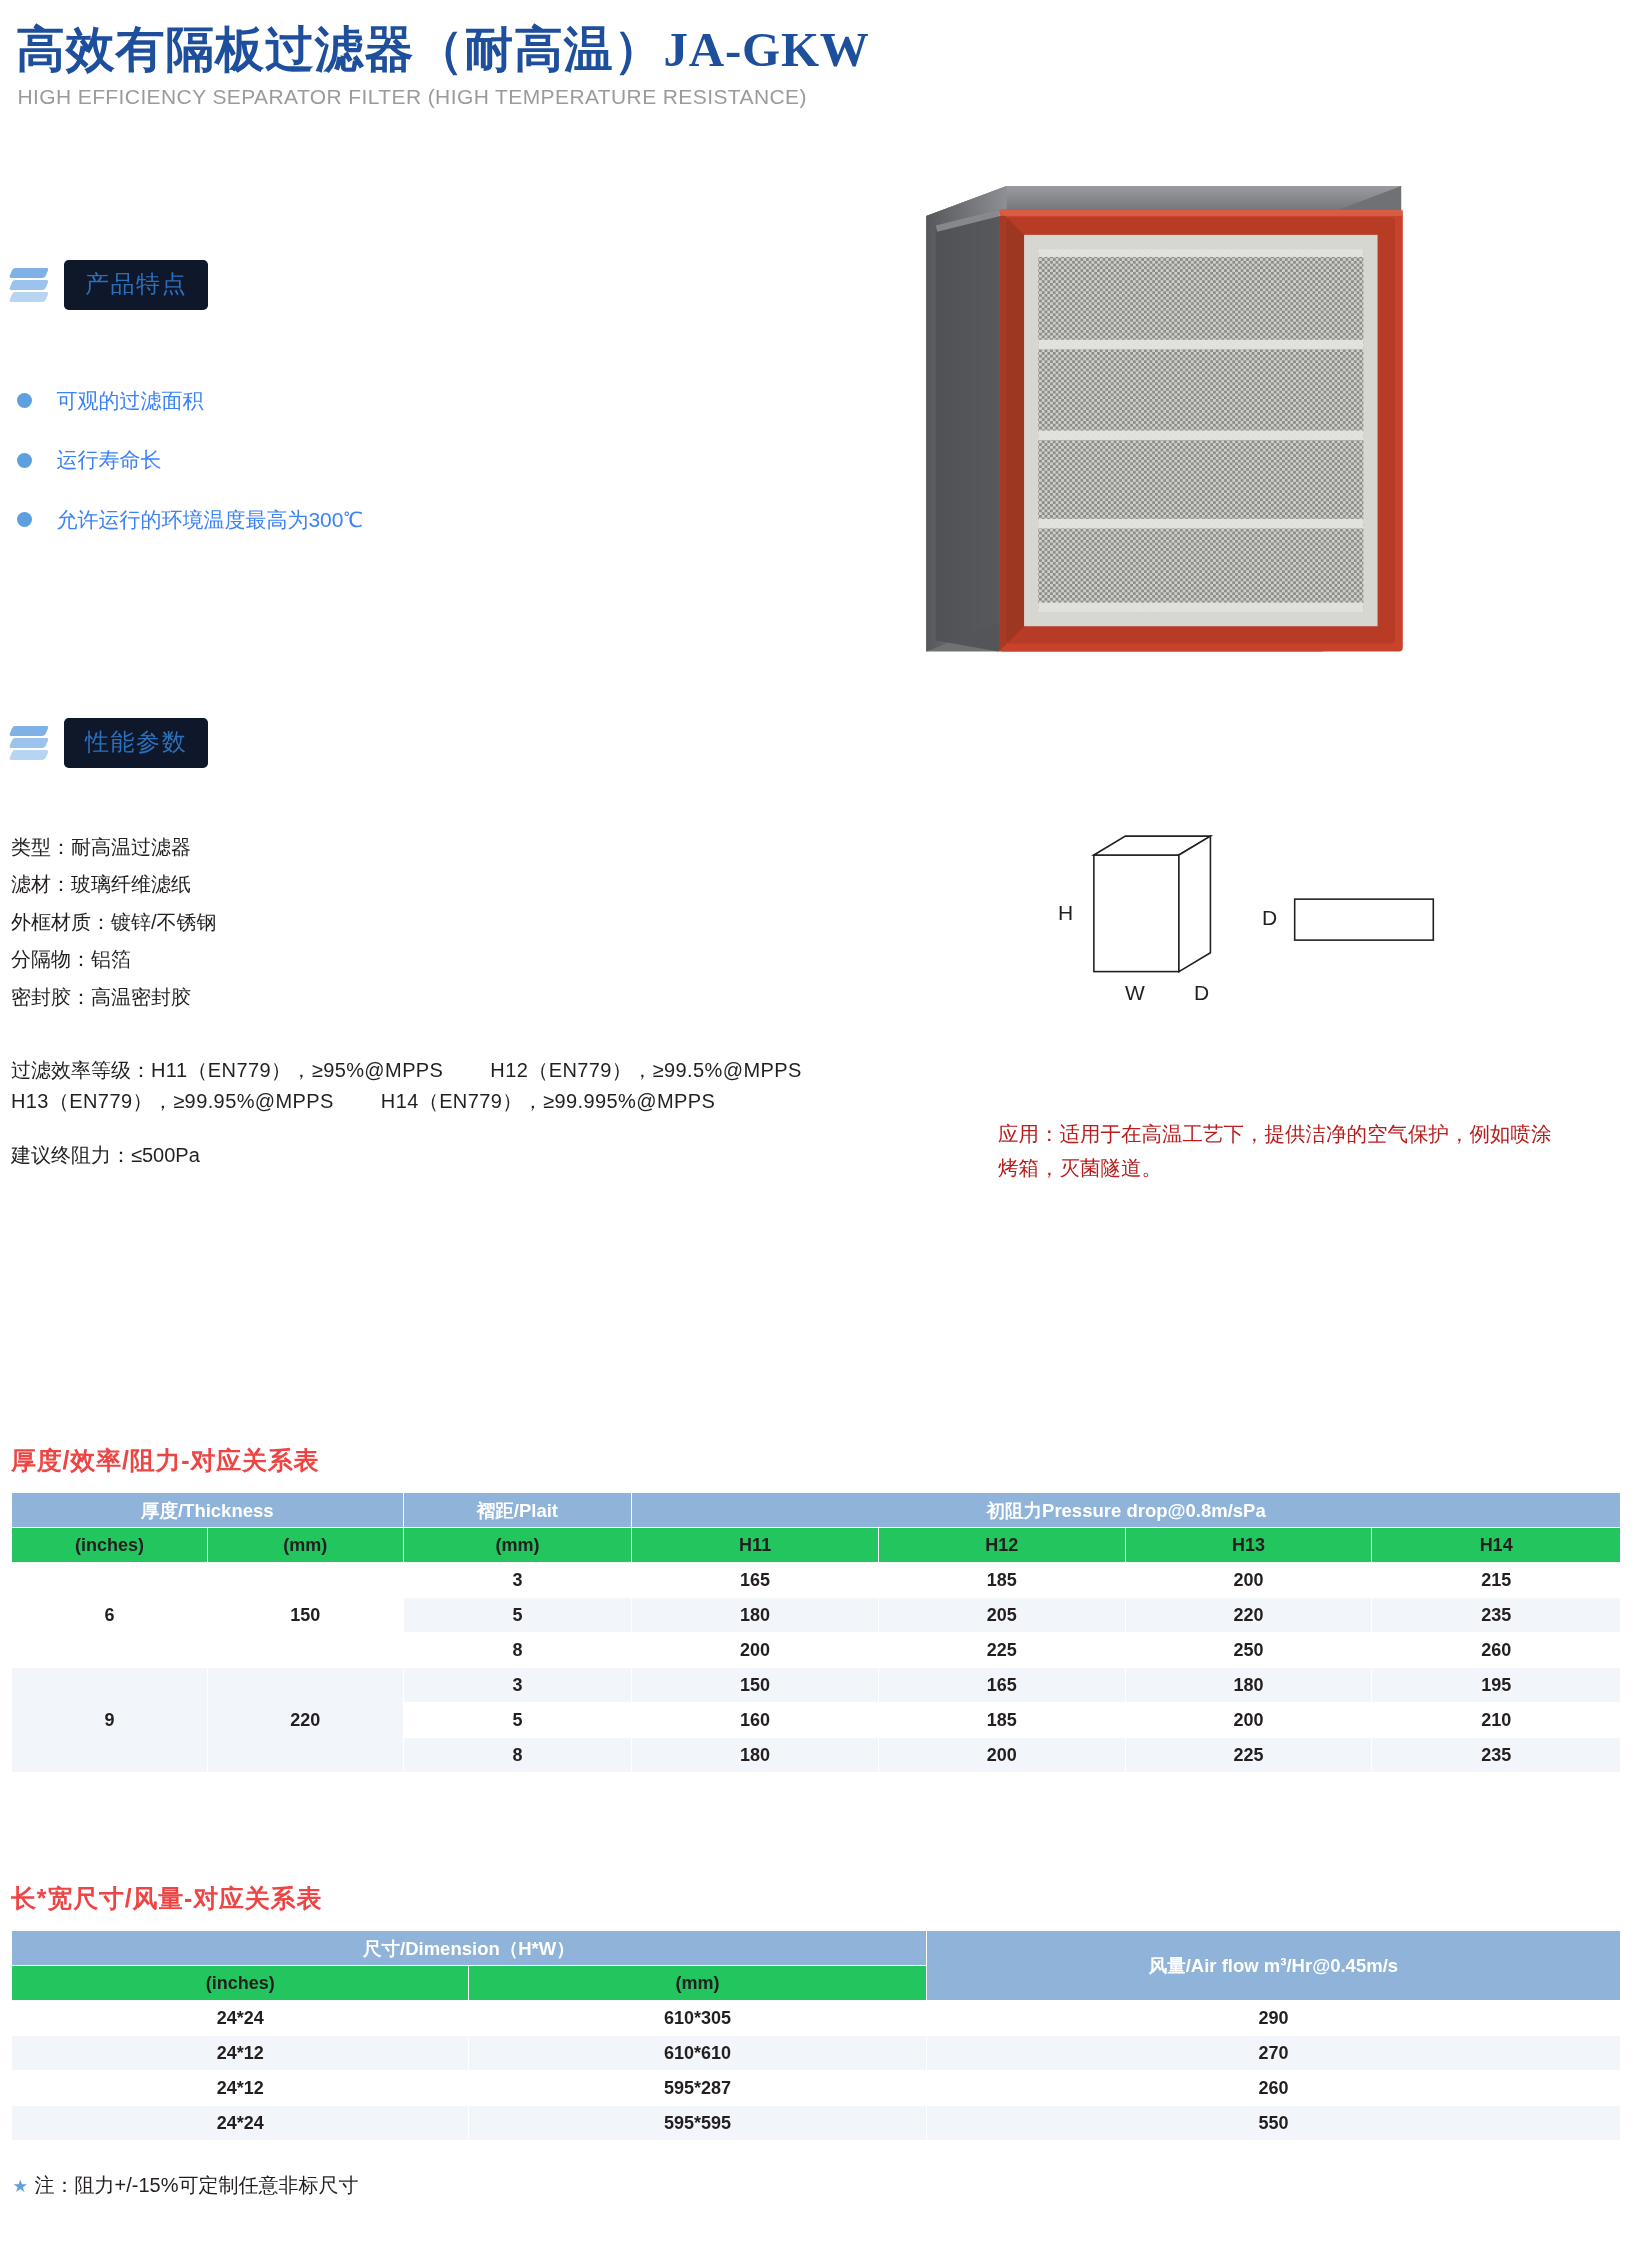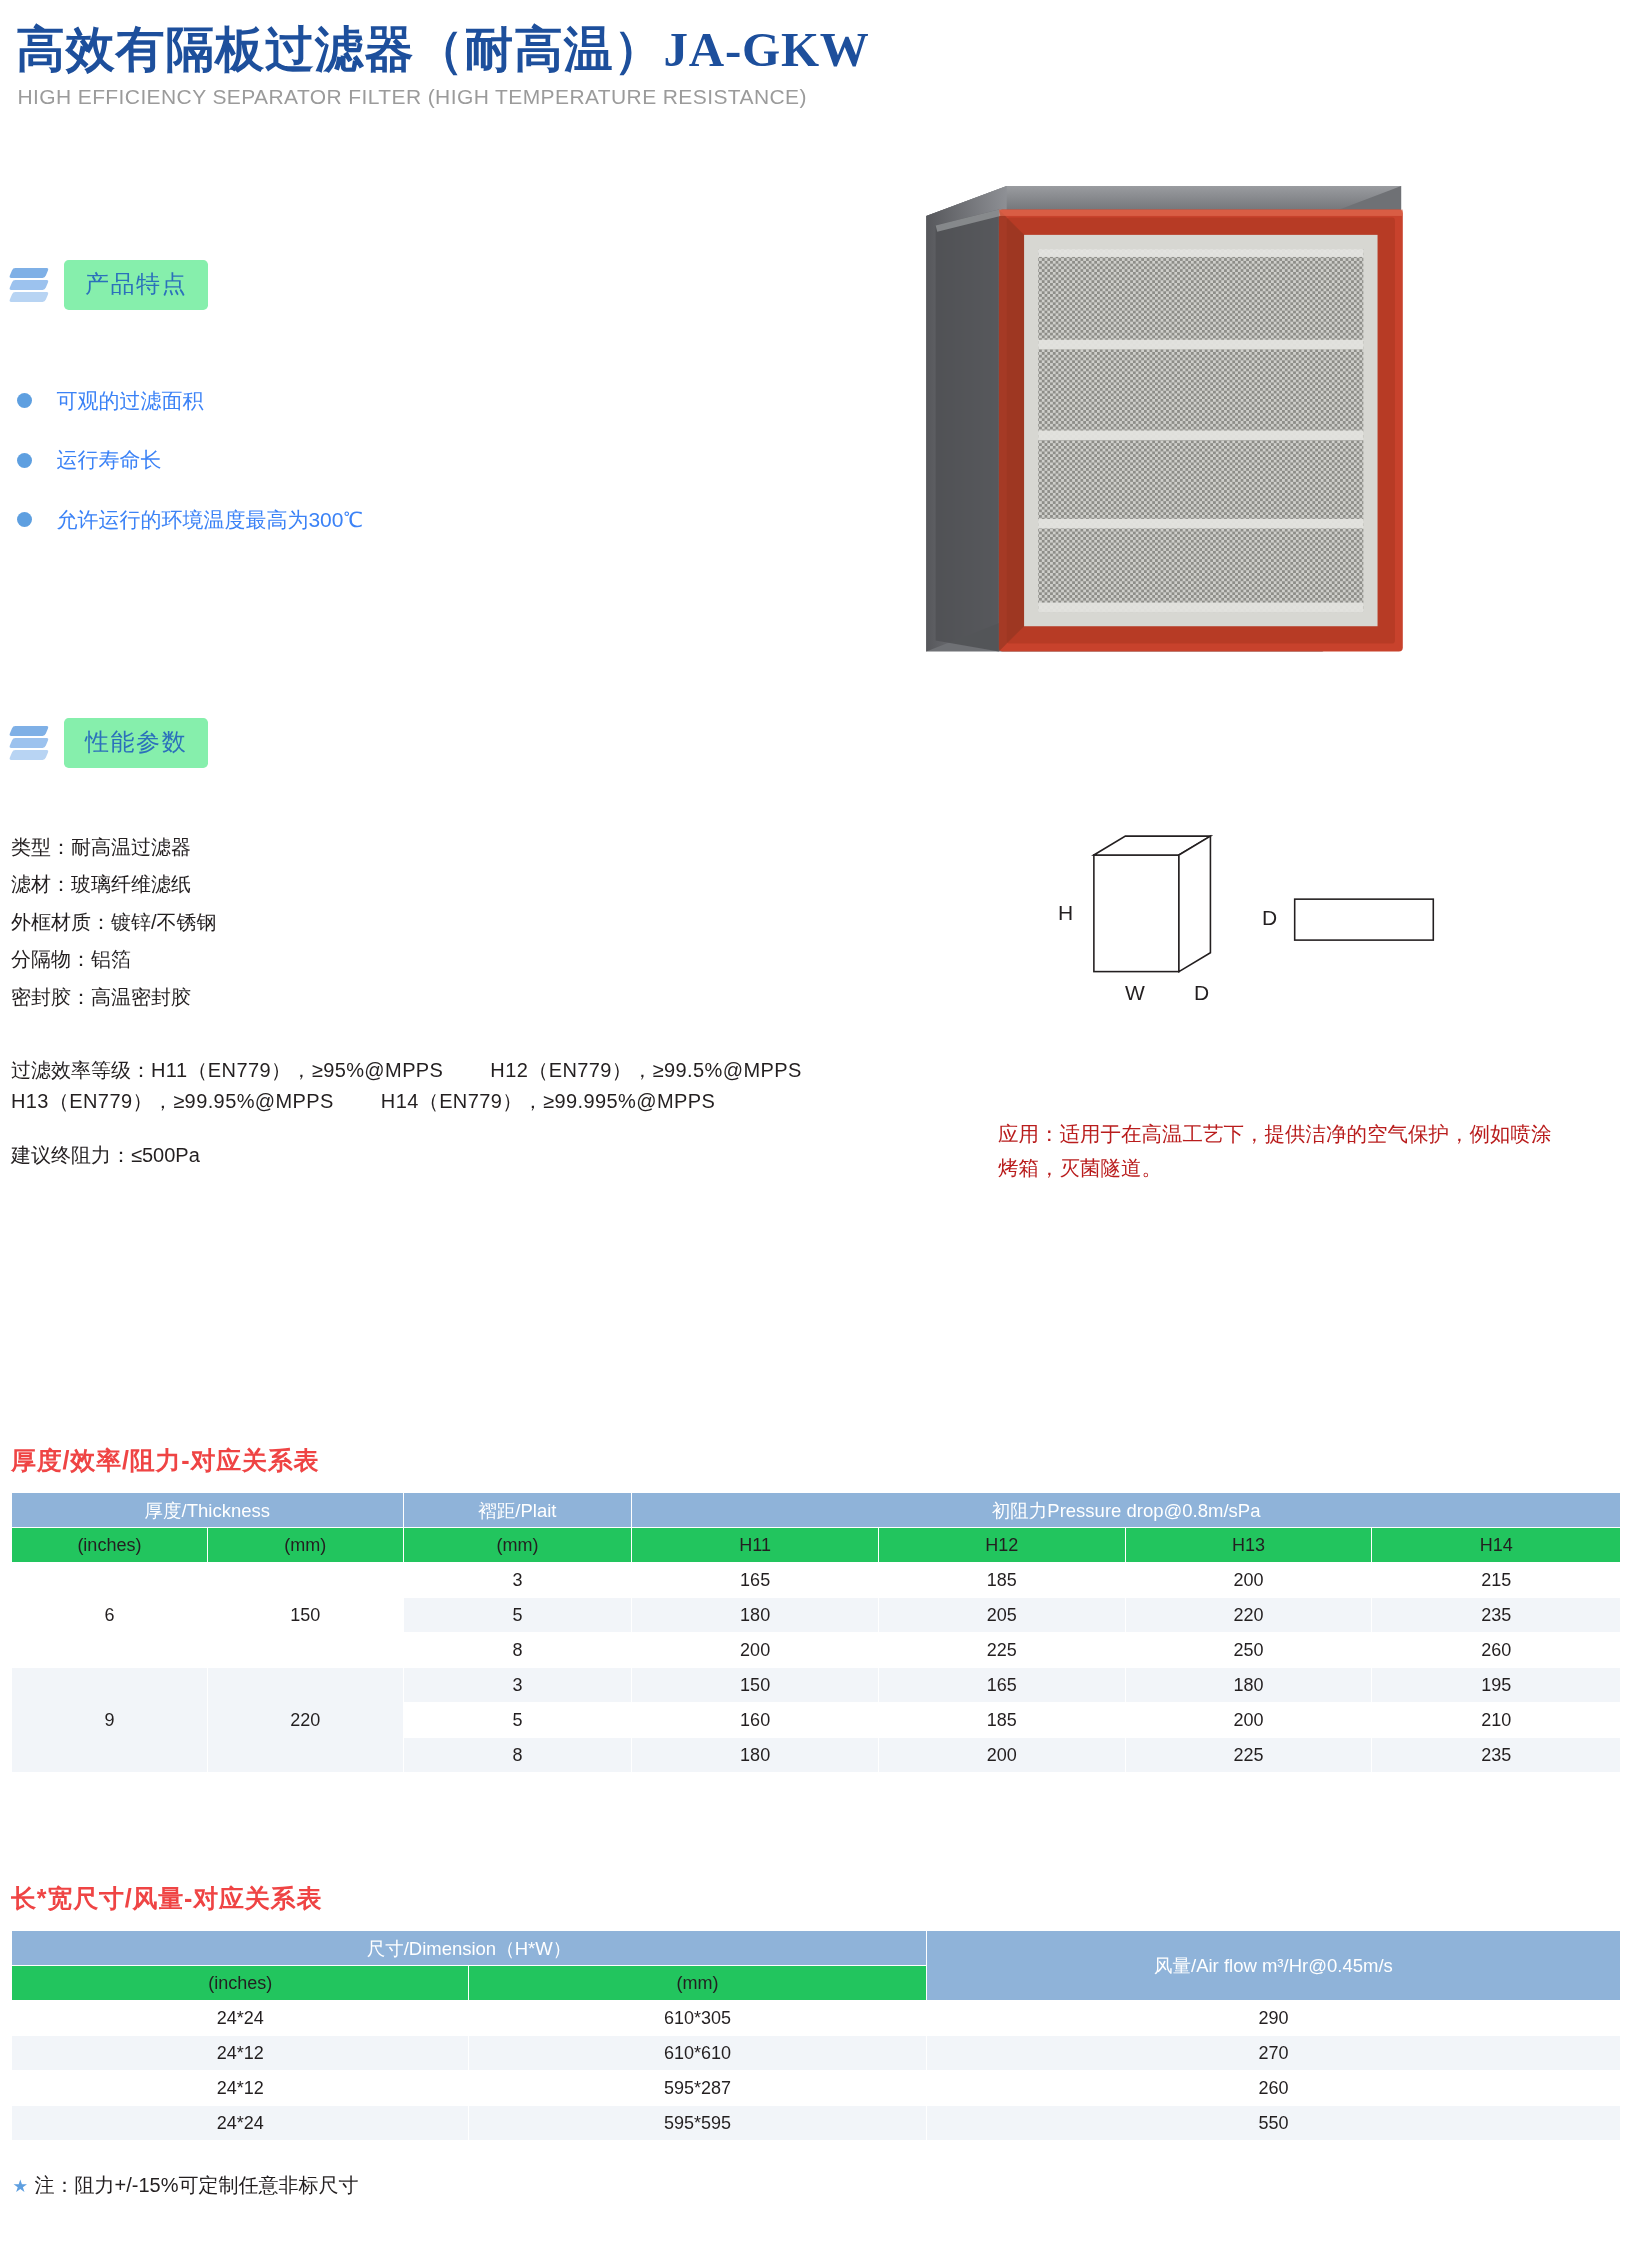--- a/index.html
+++ b/index.html
@@ -66,21 +66,21 @@
     height: 9.5px;
     background: #8fb7e8;
     border-radius: 2.4px;
     transform: skewX(-22deg);
   }
   .layers-icon span:nth-child(1) { top: 1.6px;  background:#7fb0e6; }
   .layers-icon span:nth-child(2) { top: 13.4px; background:#9cc2ee; }
   .layers-icon span:nth-child(3) { top: 25px; background:#b8d4f3; }
 
   .section-pill {
-    background: #86efac;
+    background: #0f172a;
     color: #2b70bb;
     font-size: 24px;
     padding: 8px 20.5px 9.5px 20.5px;
     border-radius: 4.7px;
     font-weight: normal;
     letter-spacing: 1.6px;
     white-space: nowrap;
   }
 
   
@@ -177,21 +177,21 @@
   }
   table {
     position: absolute;
     border-collapse: collapse;
     font-size: 18px;
     color: #231f20;
   }
   table th, table td {
     border: 0.8px solid #ffffff;
     text-align: center;
-    font-weight: normal;
+    font-weight: bold;
     padding: 0;
   }
   .thead-cell {
     background: #8fb3d9;
     color: #ffffff;
     height: 34px;
     font-size: 18.5px;
   }
   .sub-cell {
     background: #22c55e;

